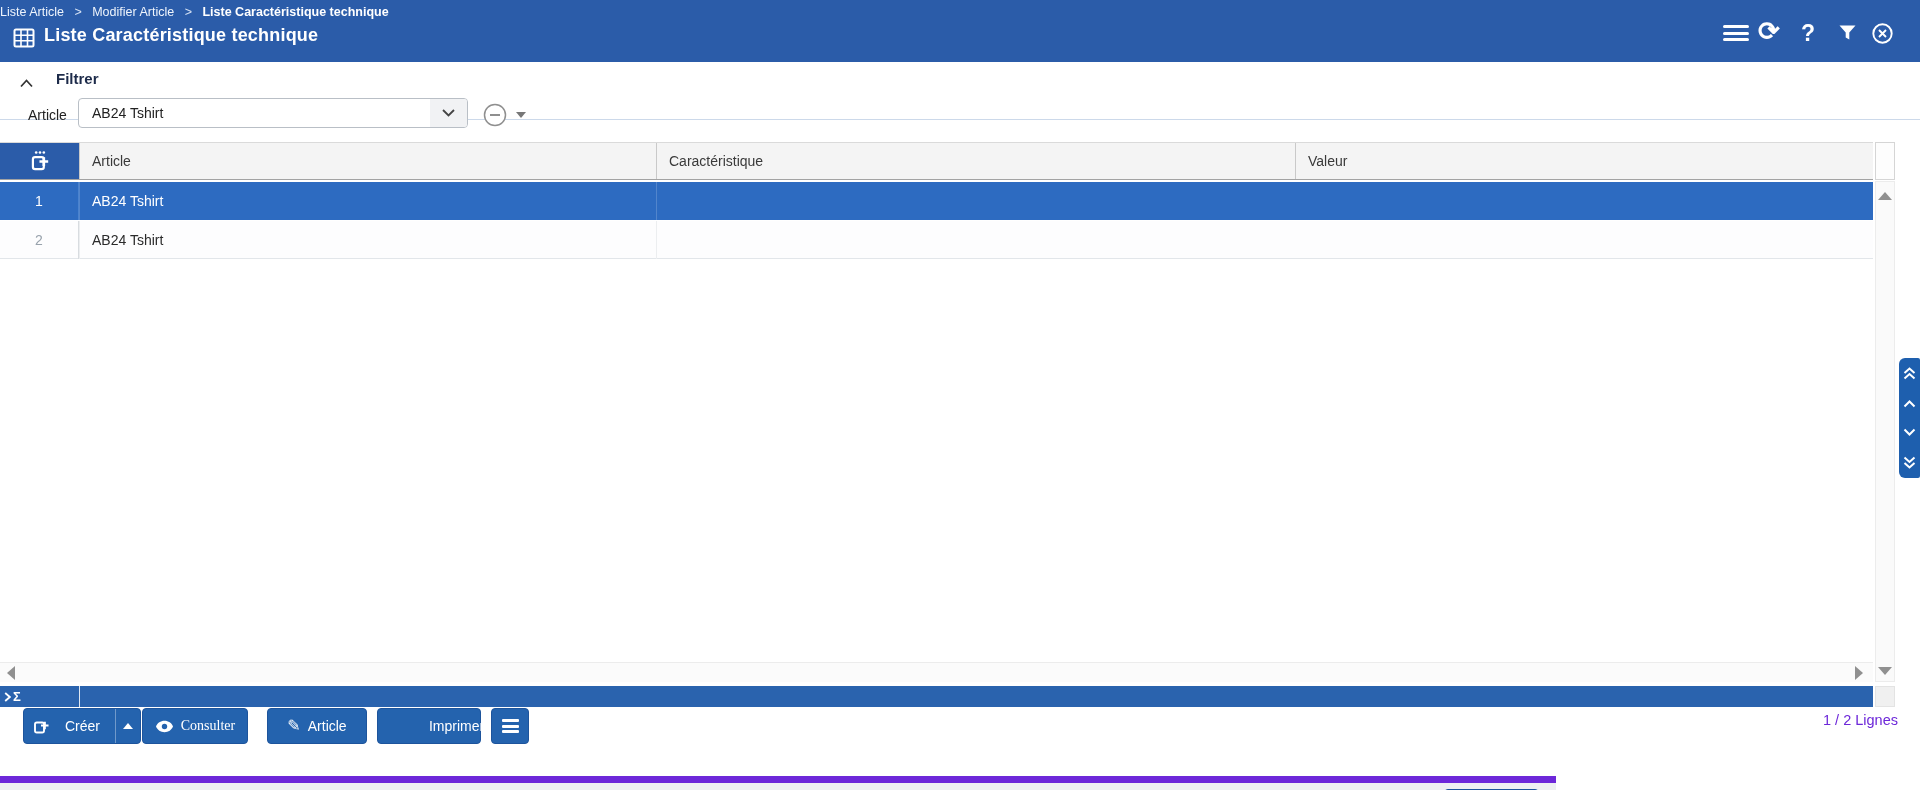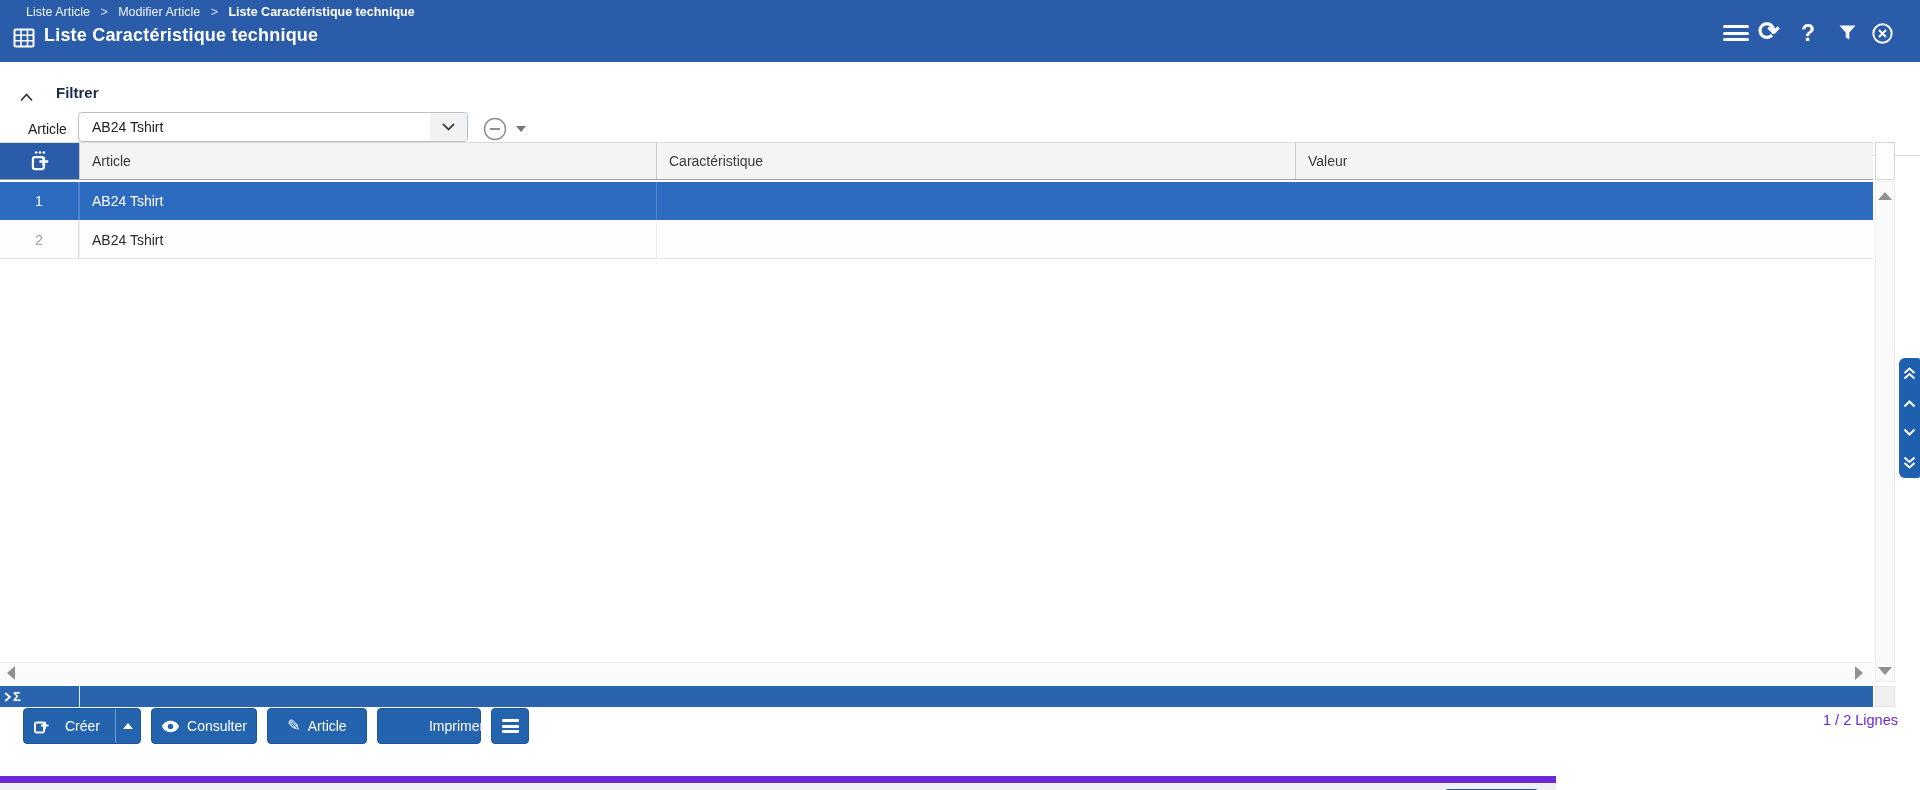--- a/index.html
+++ b/index.html
@@ -4,37 +4,37 @@
 <style>
   * { margin:0; padding:0; box-sizing:border-box; }
   html,body { background:#ffffff; }
   .app {
     position:relative; width:1920px; height:790px; overflow:hidden;
     background:#ffffff; font-family:"Liberation Sans", sans-serif;
   }
 
   
   .topbar { position:absolute; left:0; top:0; width:1920px; height:62px; background:#2b5ca9; }
-  .breadcrumb { position:absolute; left:26px; top:5px; font-size:12.5px; color:#eef4fc; white-space:nowrap; }
+  .breadcrumb { position:absolute; left:0; top:5px; font-size:12.5px; color:#eef4fc; white-space:nowrap; }
   .crumb { cursor:pointer; }
   .crumb.last { font-weight:bold; color:#ffffff; }
   .bc-sep { margin:0 7px; color:#d8e4f5; }
   .tbl-icon { position:absolute; left:13px; top:27px; width:22px; height:22px; }
   .page-title { position:absolute; left:44px; top:25px; font-size:18px; font-weight:bold; color:#ffffff; letter-spacing:.2px; }
 
   .icon-btn { position:absolute; cursor:pointer; color:#fff; }
   .icon-menu { left:1723px; top:25px; width:26px; height:16px; }
   .icon-menu i { display:block; height:3px; background:#fff; border-radius:2px; margin-bottom:3.5px; }
   .icon-refresh { left:1758px; top:17px; font-size:26px; font-weight:bold; line-height:28px; }
   .icon-help { left:1801px; top:20px; font-size:23px; font-weight:bold; line-height:26px; }
   .icon-funnel { left:1837px; top:23px; }
   .icon-closewin { left:1871px; top:22px; }
 
   
-  .filter-panel { position:absolute; left:0; top:62px; width:1920px; height:80px; background:#fff; border-bottom:1px solid #ccd9ea;margin-top:14px; }
+  .filter-panel { position:absolute; left:0; top:62px; width:1920px; height:58px; background:#fff; border-bottom:1px solid #ccd9ea; }
   .filter-collapse { position:absolute; left:20px; top:12px; cursor:pointer; }
   .filter-title { position:absolute; left:56px; top:8px; font-size:15px; font-weight:bold; color:#1d2b4a; }
   .article-label { position:absolute; left:28px; top:38px; font-size:14px; color:#222; line-height:30px; }
   .combo { position:absolute; left:78px; top:36px; width:390px; height:30px; border:1px solid #b9bfc6; border-radius:4px; background:#fff; cursor:pointer; }
   .combo-value { position:absolute; left:13px; top:0; line-height:28px; font-size:14px; color:#222; }
   .combo-btn { position:absolute; right:0; top:0; width:37px; height:28px; background:#f1f2f4; border-radius:0 3px 3px 0; display:flex; align-items:center; justify-content:center; }
   .minus-btn { position:absolute; left:482px; top:40px; width:26px; height:26px; cursor:pointer; }
   .minus-caret { position:absolute; left:516px; top:50px; width:0; height:0; border-left:5px solid transparent; border-right:5px solid transparent; border-top:6px solid #777; cursor:pointer; }
 
   
@@ -71,21 +71,21 @@
   .sigma-chip { position:absolute; left:4px; top:0; height:21px; display:flex; align-items:center; gap:2px; color:#fff; font-size:13px; font-weight:bold; cursor:pointer; }
   .sigma-sep { position:absolute; left:79px; top:0; width:1px; height:21px; background:rgba(255,255,255,.85); }
   .sb-corner { position:absolute; left:1875px; top:686px; width:20px; height:21px; background:#f0f0f0; border:1px solid #e3e3e3; }
 
   
   .btn { position:absolute; top:708px; height:36px; background:#2463ae; border:1px solid #1d549c; border-radius:4px; color:#fff; font-size:14px; display:flex; align-items:center; justify-content:center; gap:7px; cursor:pointer; }
   .btn-creer { left:23px; width:118px; padding:0; }
   .creer-main { display:flex; align-items:center; gap:15px; flex:1; justify-content:center; height:100%; }
   .creer-arrow { width:25px; height:100%; border-left:1px solid rgba(255,255,255,.35); display:flex; align-items:center; justify-content:center; }
   .up-caret { width:0; height:0; border-left:5px solid transparent; border-right:5px solid transparent; border-bottom:6px solid #fff; }
-  .btn-consulter { left:151px; width:106px; }
+  .btn-consulter { left:142px; width:106px;font-family:Liberation Serif, serif; }
   .btn-modifier { left:267px; width:100px; }
   .btn-imprimer { left:377px; width:104px;padding-left:48px; }
   .btn-gridmenu { left:491px; width:38px; }
   .mini-menu i { display:block; width:17px; height:3px; background:#fff; border-radius:1px; margin:2.5px 0; }
   .pencil-glyph { font-size:16px; line-height:16px; }
   .row-count { position:absolute; right:22px; top:712px; font-size:14.5px; color:#6d28d9; }
 
   
   .bottombar { position:absolute; left:0; top:776px; width:1556px; height:42px; background:#eef0f2; border-top:7px solid #6d28d9; }
   .btn-fermer { position:absolute; right:17px; top:6px; width:95px; height:31px; background:#2463ae; border:1px solid #1d549c; border-radius:4px; color:#fff; font-size:14px; display:flex; align-items:center; justify-content:center; gap:6px; cursor:pointer; }

